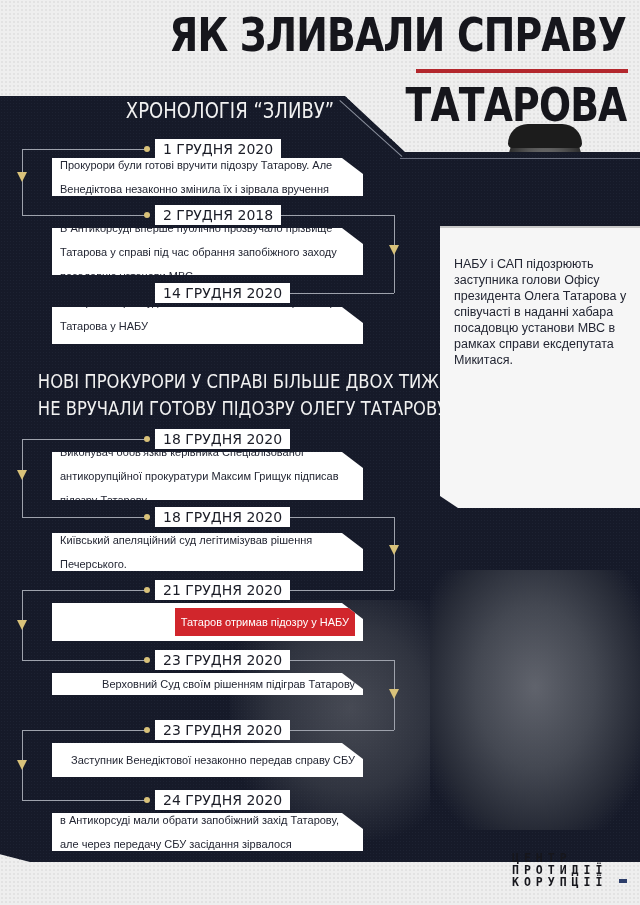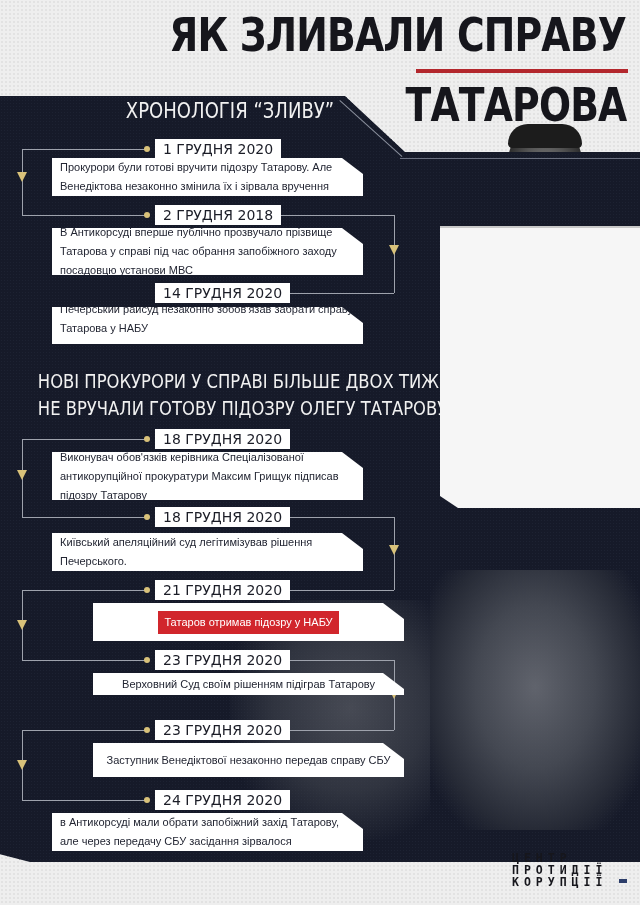--- a/index.html
+++ b/index.html
@@ -73,24 +73,24 @@
     transform: scaleX(0.82); transform-origin: center top; white-space: nowrap;
   }
   .date-label {
     position: absolute; height: 20px; background: #ffffff; color: #1b1d27;
     font-family: "DejaVu Sans", sans-serif; font-size: 14px; line-height: 20px;
     padding: 0 8px; white-space: nowrap;
   }
   .event-card {
     position: absolute; left: 52px; width: 311px; background: #ffffff;
     clip-path: polygon(0 0, 290px 0, 311px 16px, 311px 100%, 0 100%);
-    color: #232633; font-size: 11px; line-height: 19px; padding: 6px 8px 6px 8px;
+    color: #232633; font-size: 11px; line-height: 24px; padding: 6px 8px 6px 8px;
     display: flex; align-items: center;
   }
-  .event-card.center { justify-content: center; margin-left: 41px; }
+  .event-card.center { justify-content: flex-end; }
   .red-badge {
     background: #d1262c; color: #ffffff; padding: 2px 6px; font-size: 11px;
   }
   .line { position: absolute; background: #9ea2ac; }
   .dot { position: absolute; width: 6px; height: 6px; border-radius: 3px; background: #d9c27a; }
   .arrow {
     position: absolute; width: 0; height: 0;
     border-left: 5px solid transparent; border-right: 5px solid transparent;
     border-top: 10px solid #d9c27a;
   }
@@ -226,20 +226,21 @@
 <div class="event-card center" style="top:743px;height:34px;">
   <span>Заступник Венедіктової незаконно передав справу СБУ</span>
 </div>
 
 <div class="date-label" style="left:155px;top:790px;">24 ГРУДНЯ 2020</div>
 <div class="event-card" style="top:813px;height:38px;">
   <span>в Антикорсуді мали обрати запобіжний захід Татарову, але через передачу СБУ засідання зірвалося</span>
 </div>
 
 <div class="info-panel">
+  <p>НАБУ і САП підозрюють заступника голови Офісу президента Олега Татарова у співучасті в наданні хабара посадовцю установи МВС в рамках справи ексдепутата Микитася.</p>
 </div>
 
 <div class="logo">
   <div>ЦЕНТР</div>
   <div>ПРОТИДІЇ</div>
   <div>КОРУПЦІЇ</div>
 </div>
 <div class="logo-dash"></div>
 
 </body></html>

